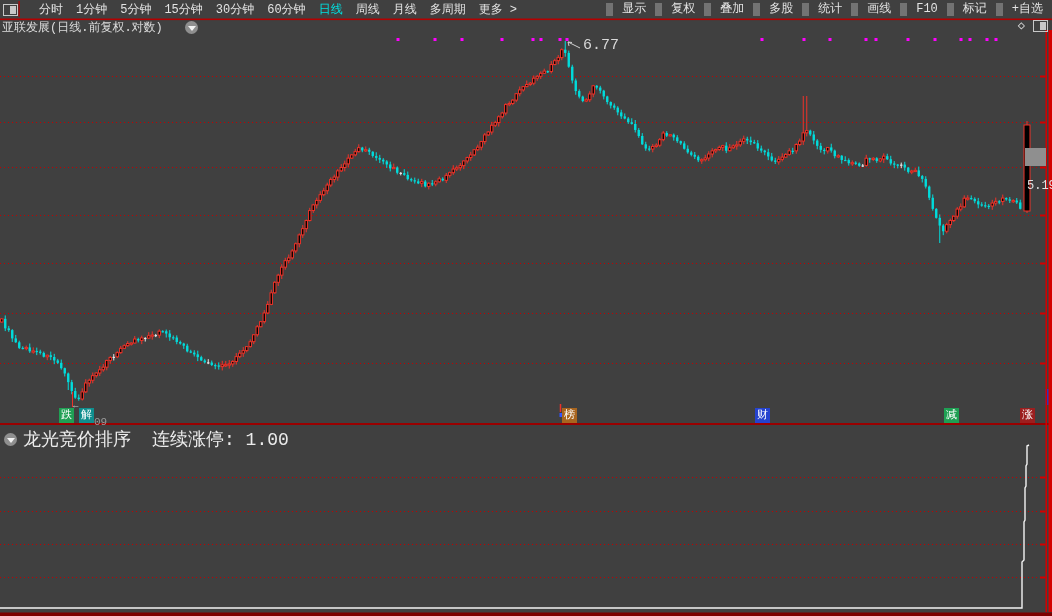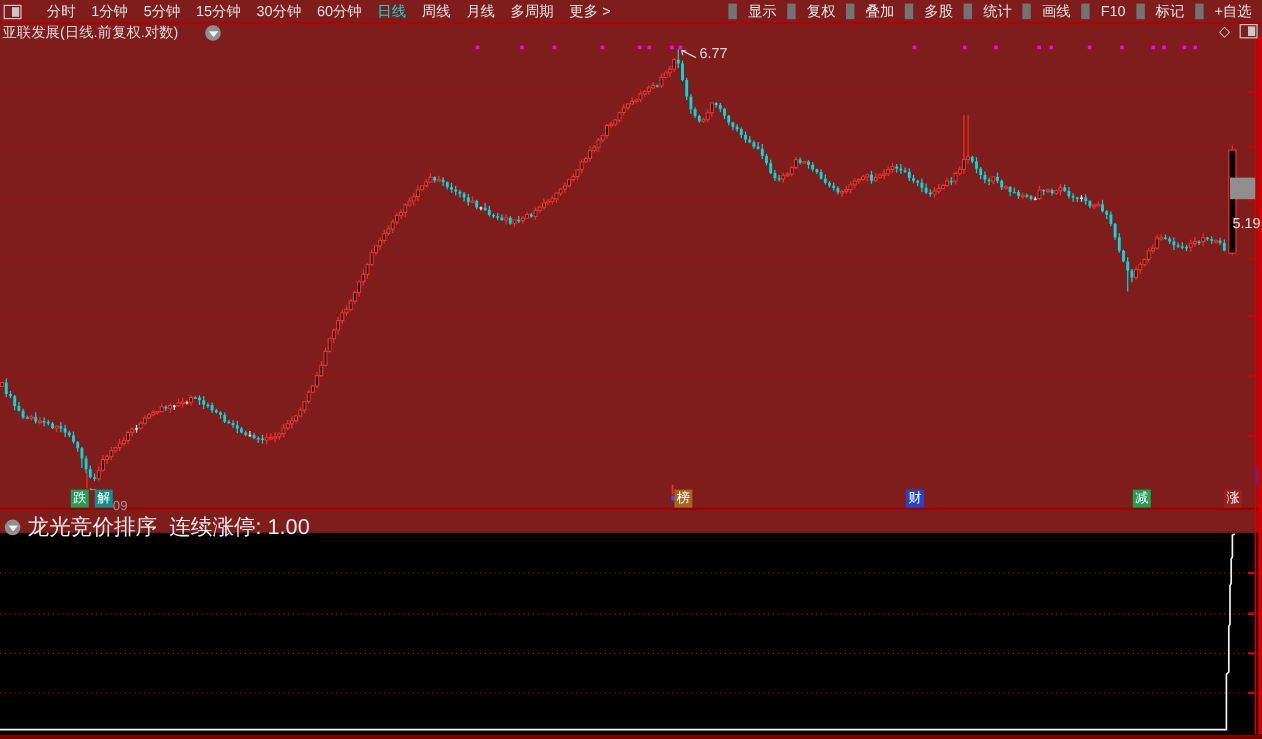--- a/index.html
+++ b/index.html
@@ -1,45 +1,45 @@
 <!DOCTYPE html>
 <html><head>
 <meta charset="utf-8">
 <style>
   html,body{margin:0;padding:0;background:#000;}
   body{width:1052px;height:616px;overflow:hidden;font-family:"Liberation Sans",sans-serif;}
-  .window{position:relative;width:1052px;height:444px;background:#7f1d1d;color:#e3e3e3;}
+  .window{position:relative;width:1052px;height:616px;background:#404040;color:#e3e3e3;font-family:Liberation Mono, monospace;}
   #chart-svg{position:absolute;left:0;top:0;}
 
   .menubar{position:absolute;left:0;top:0;width:1052px;height:19px;display:flex;align-items:center;font-size:12px;z-index:5;}
   .win-icon{width:13px;height:10px;border:1px solid #c8c8c8;position:relative;flex:none;}
   .win-icon::after{content:"";position:absolute;right:1px;top:1px;bottom:1px;width:45%;background:#c8c8c8;}
   .menubar .win-icon{margin:0 12px 0 3px;}
   .menu-left{display:flex;gap:13px;margin-left:9px;}
   .menu-item{color:#e3e3e3;white-space:nowrap;cursor:default;}
   .menu-item.active{color:#00e1e1;}
   .menu-right{position:absolute;right:0;top:0;height:19px;display:flex;align-items:center;}
   .menu-right .menu-item{padding:0 9px;border-left:7px solid #737373;line-height:13px;}
 
   .titlerow{position:absolute;left:2px;top:20px;height:14px;display:flex;align-items:center;gap:22px;font-size:12px;color:#dcdcdc;z-index:5;}
   .drop-circle{width:13px;height:13px;border-radius:50%;background:#8f8f8f;position:relative;flex:none;}
   .drop-circle::after{content:"";position:absolute;left:3px;top:5px;border-left:4px solid transparent;border-right:4px solid transparent;border-top:5px solid #f2f2f2;}
   .row2-icons{position:absolute;right:4px;top:19px;height:14px;display:flex;gap:8px;align-items:center;z-index:5;}
   .diamond{color:#cfcfcf;font-size:12px;line-height:12px;}
 
-  .peak-label{position:absolute;left:583px;top:37px;font-size:12px;color:#d8d8d8;z-index:4;}
+  .peak-label{position:absolute;left:583px;top:37px;font-size:15px;color:#d8d8d8;z-index:4;}
   .gray-box{position:absolute;left:1025px;top:148px;width:21px;height:18px;background:#8f8f8f;z-index:3;}
   .axis-price{position:absolute;left:1027px;top:179px;font-size:12px;color:#e2e2e2;z-index:4;}
 
   .badge{position:absolute;top:408px;width:15px;height:15px;line-height:15px;text-align:center;font-size:11px;color:#fff;z-index:4;}
   .badge-suffix{position:absolute;left:94px;top:388px;font-size:11px;color:#9a9a9a;z-index:4;margin-top:28px;}
   .low-arrow{position:absolute;left:73px;top:401px;font-size:9px;color:#c8c8c8;z-index:4;}
 
   .panel-title{position:absolute;left:4px;top:427px;display:flex;align-items:center;gap:6px;font-size:18px;color:#ececec;z-index:5;}
-  .panel-value{margin-left:4px;color:#ececec;}
+  .panel-value{margin-left:15px;color:#ececec;}
 </style>
 </head>
 <body>
 
 <div class="window">
 
   <svg id="chart-svg" width="1052" height="616">
       <g>
         <line x1="0" y1="76.5" x2="1045.5" y2="76.5" stroke="#c40000" stroke-width="1" stroke-dasharray="1 3"></line>
         <line x1="0" y1="122.5" x2="1045.5" y2="122.5" stroke="#c40000" stroke-width="1" stroke-dasharray="1 3"></line>

